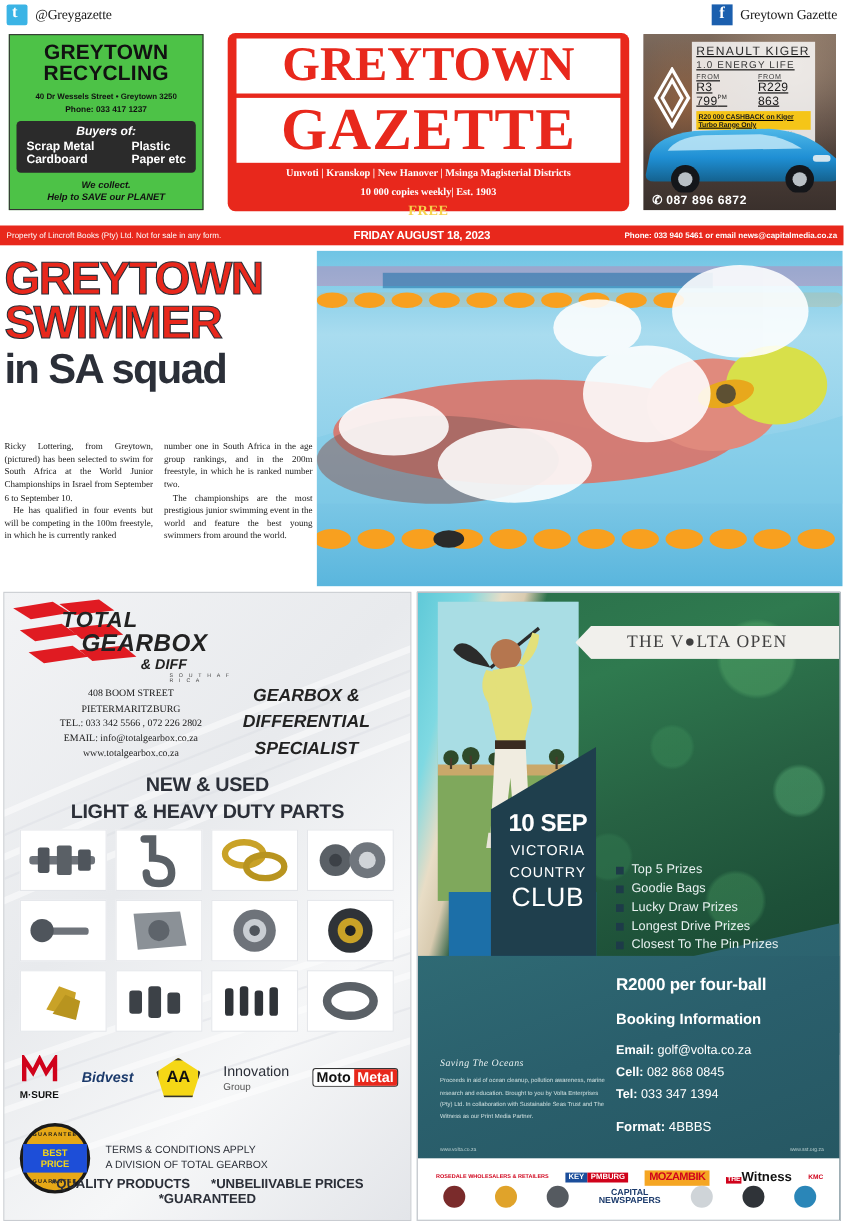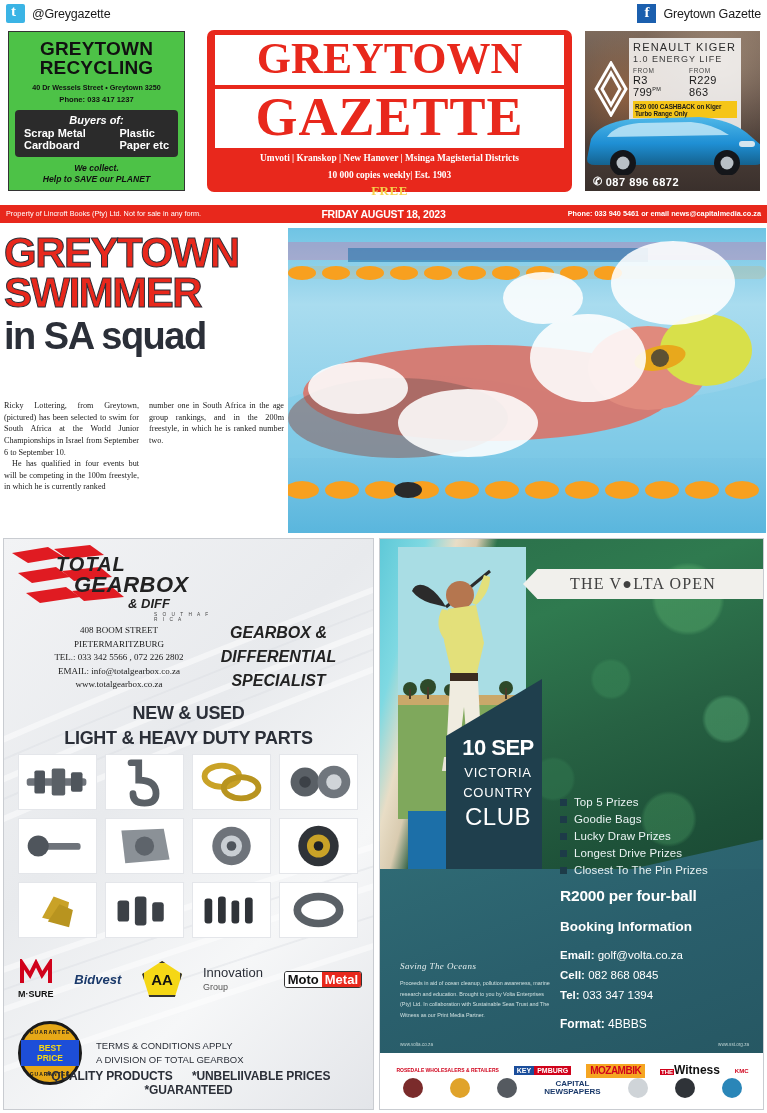--- a/index.html
+++ b/index.html
@@ -5,21 +5,21 @@
   * { box-sizing: border-box; margin: 0; padding: 0; }
   html, body {
     width: 767px; height: 1113px;
     background: #ffffff;
     font-family: "Liberation Sans", sans-serif;
     overflow: hidden;
   }
   .page { position: relative; width: 767px; height: 1113px; background: #fff; }
 
   
-  .social-bar { position: absolute; left: 0; top: 0; width: 767px; height: 28px; background: #fff; }
+  .social-bar { position: absolute; left: 0; top: 0; width: 767px; height: 28px; background: #fff; font-family: Liberation Serif, serif; }
   .social-left { position: absolute; left: 6px; top: 4px; display: flex; align-items: center; gap: 7px; }
   .social-right { position: absolute; right: 6px; top: 4px; display: flex; align-items: center; gap: 7px; }
   .tw-icon { width: 19px; height: 19px; background: #3bb4e5; border-radius: 2px; position: relative; }
   .tw-icon::after { content: "t"; position: absolute; left: 5px; top: -1px; color: #fff; font: bold 15px "Liberation Serif", serif; }
   .fb-icon { width: 19px; height: 19px; background: #1b5fae; position: relative; }
   .fb-icon::after { content: "f"; position: absolute; left: 7px; top: 0px; color: #fff; font: bold 15px "Liberation Serif", serif; }
   .social-text { font-size: 12.5px; color: #1a1a1a; letter-spacing: -0.2px; }
 
   
   .toprow { position: absolute; left: 0; top: 28px; width: 767px; height: 175px; }
@@ -48,21 +48,21 @@
   .mh-free { color: #f6d34d; font: bold 13px "Liberation Serif", serif; margin-top: 1px; letter-spacing: 0.5px; }
 
   
   .renault { position: absolute; left: 585px; top: 3px; width: 175px; height: 160px; overflow: hidden;
     background: linear-gradient(165deg,#6d5b52 0%,#4a3b35 35%,#2e2724 100%); }
   .ren-bg-street { position: absolute; inset: 0; background:
       radial-gradient(circle at 22% 40%, rgba(200,120,60,.45), transparent 38%),
       radial-gradient(circle at 78% 22%, rgba(230,200,170,.35), transparent 45%),
       linear-gradient(180deg,#7d6a5c 0%,#5a4a42 45%,#3a302c 100%); }
   .ren-diamond { position: absolute; left: 8px; top: 30px; width: 36px; height: 56px; }
-  .ren-panel { position: absolute; left: 44px; top: 7px; right: 19px; background: rgba(255,255,255,.82); padding: 3px 4px 4px; }
+  .ren-panel { position: absolute; left: 44px; top: 7px; right: 19px; background: rgba(255,255,255,.82); padding: 3px 4px 4px; text-decoration: underline; }
   .ren-t1 { font: 400 11px "Liberation Sans", sans-serif; color: #2b2b2b; letter-spacing: 1.2px; }
   .ren-t2 { font: 400 9px "Liberation Sans", sans-serif; color: #3a3a3a; letter-spacing: 1px; margin-top: 1px; }
   .ren-prices { display: flex; gap: 12px; margin-top: 3px; }
   .ren-from { font: 400 6.5px "Liberation Sans", sans-serif; color: #444; letter-spacing: .6px; }
   .ren-amt { font: 400 11px "Liberation Sans", sans-serif; color: #1a1a1a; letter-spacing: .3px; }
   .ren-amt sup { font-size: 5.5px; }
   .ren-cash { background: #f5c518; color: #1a1a1a; font: bold 6.3px "Liberation Sans", sans-serif;
     padding: 1.5px 2px; margin-top: 3px; letter-spacing: -0.1px; }
   .ren-fine { font: bold 5.7px "Liberation Sans", sans-serif; color: #222; margin-top: 2px; line-height: 1.3; }
   .ren-fine2 { font: 400 4.6px "Liberation Sans", sans-serif; color: #333; margin-top: 1px; }
@@ -174,21 +174,21 @@
   .v-date-d { font: bold 22px "Liberation Sans", sans-serif; letter-spacing: -0.5px; }
   .v-date-v { font: 400 13px "Liberation Sans", sans-serif; letter-spacing: .8px; margin-top: 5px; line-height: 1.15; }
   .v-date-c { font: 400 24px "Liberation Sans", sans-serif; letter-spacing: .5px; margin-top: 2px; }
   .v-reef { position: absolute; left: 28px; top: 272px; width: 134px; height: 134px;
     background: linear-gradient(180deg,#1c6fa8 0%,#1a5f93 40%,#2b7b8f 70%,#3a6f5e 100%); }
   .v-lower { position: absolute; left: 0; top: 330px; width: 385px; height: 242px;
     background: linear-gradient(160deg,#2f6a74 0%,#2a5f6c 40%,#255560 100%); }
   .v-diag { position: absolute; left: 0; top: 300px; width: 385px; height: 120px;
     background: linear-gradient(160deg,#2f6a74 0%,#2a5f6c 100%);
     clip-path: polygon(0 72%, 100% 0, 100% 100%, 0 100%); }
-  .v-prizes { position: absolute; left: 180px; top: 257px; width: 200px; }
+  .v-prizes { position: absolute; left: 180px; top: 246px; width: 200px; }
   .v-prize { display: flex; align-items: center; gap: 7px; margin-bottom: 5px; }
   .v-bullet { width: 7px; height: 7px; background: #1d3b48; flex: none; }
   .v-prize-t { font: 400 11.5px "Liberation Sans", sans-serif; color: #e9f2f2; letter-spacing: .1px; }
   .v-price { position: absolute; left: 180px; top: 348px; font: bold 15.5px "Liberation Sans", sans-serif;
     color: #fff; letter-spacing: -0.2px; }
   .v-booking { position: absolute; left: 180px; top: 380px; font: bold 13.5px "Liberation Sans", sans-serif; color: #fff; }
   .v-contact { position: absolute; left: 180px; top: 406px; }
   .v-crow { font: 400 11.5px "Liberation Sans", sans-serif; color: #fff; line-height: 1.75; }
   .v-crow b { font-weight: bold; }
   .v-format { position: absolute; left: 180px; top: 478px; font: 400 12px "Liberation Sans", sans-serif; color: #fff; }
@@ -326,20 +326,21 @@
       <div class="hl-dark">in SA squad</div>
     </div>
 
     <div class="story">
       <div class="story-col">
         <p>Ricky Lottering, from Greytown, (pictured) has been selected to swim for South Africa at the World Junior Championships in Israel from September 6 to September 10.</p>
         <p>He has qualified in four events but will be competing in the 100m freestyle, in which he is currently ranked</p>
       </div>
       <div class="story-col">
         <p>number one in South Africa in the age group rankings, and in the 200m freestyle, in which he is ranked number two.</p>
+        <p>The championships are the most prestigious junior swimming event in the world and feature the best young swimmers from around the world.</p>
       </div>
     </div>
 
     <div class="photo">
       <svg viewBox="0 0 478 305" width="478" height="305" preserveAspectRatio="none">
         <defs>
           <linearGradient id="pool" x1="0" y1="0" x2="0" y2="1">
             <stop offset="0%" stop-color="#6fc4e4"></stop>
               <stop offset="25%" stop-color="#a9dcef"></stop>
             <stop offset="60%" stop-color="#8ed0ea"></stop>

